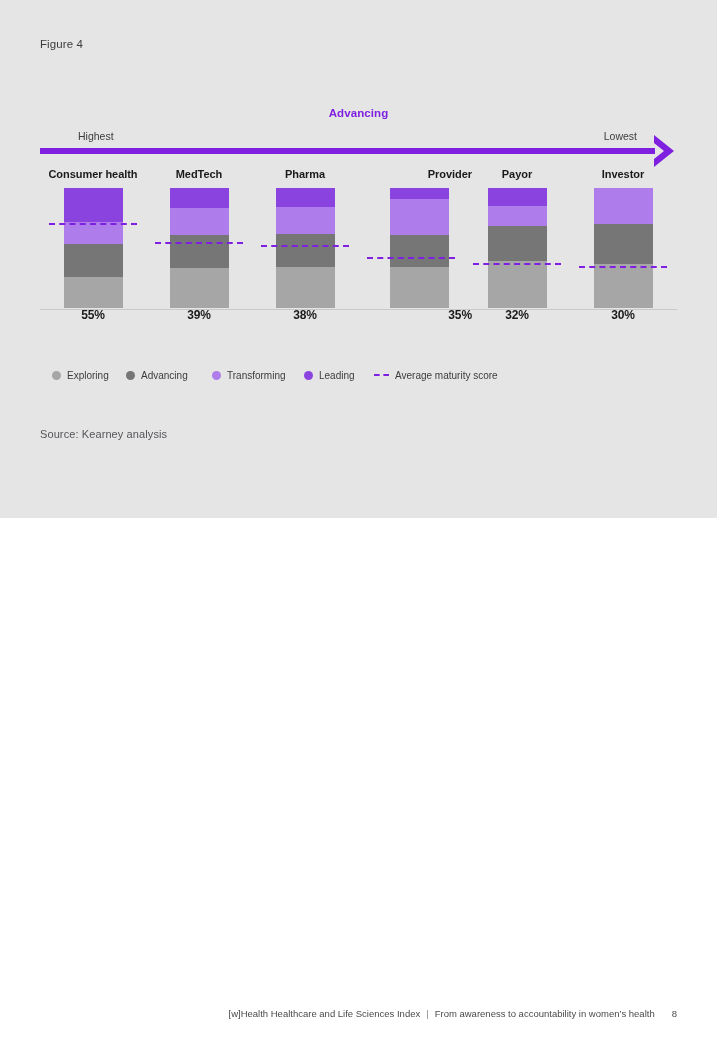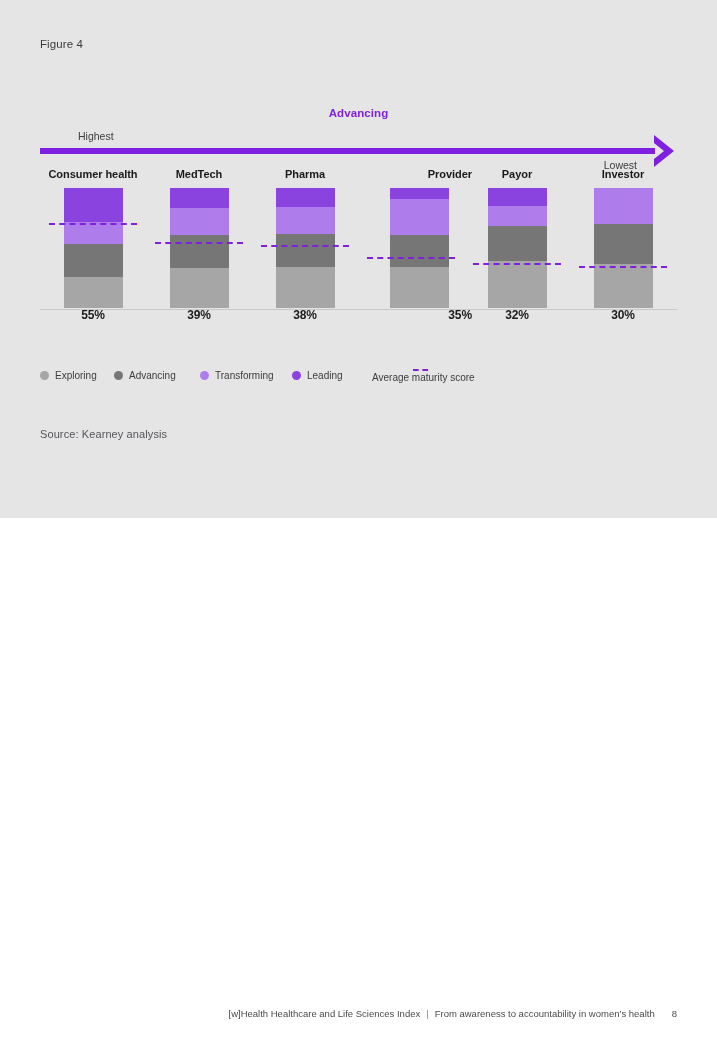--- a/index.html
+++ b/index.html
@@ -23,21 +23,21 @@
   .maturity-wrap{position:absolute;left:40px;top:107px;width:637px;height:55px;}
   .maturity-title{
     position:absolute;left:0;top:0;width:637px;text-align:center;
     font-size:11.5px;font-weight:bold;color:#7f1fe0;letter-spacing:.1px;
   }
   .maturity-sub{
     position:absolute;left:0;top:17px;width:637px;text-align:center;
     font-size:11px;color:#3c3c3c;
   }
   .axis-high{position:absolute;left:38px;top:23px;font-size:10.5px;color:#3c3c3c;}
-  .axis-low{position:absolute;right:40px;top:23px;font-size:10.5px;color:#3c3c3c;margin-top:29px;}
+  .axis-low{position:absolute;right:40px;top:23px;font-size:10.5px;color:#3c3c3c;}
   .arrow-line{
     position:absolute;left:0;top:41px;width:615px;height:6px;background:#7f1fe0;
   }
   .arrow-head{
     position:absolute;left:604px;top:25px;width:38px;height:38px;
   }
   .arrow-head svg{display:block;}
 
   
   .chart{position:absolute;left:40px;top:168px;width:637px;height:175px;}
@@ -55,21 +55,21 @@
   .baseline{
     position:absolute;left:0;top:141px;width:637px;height:1px;background:#c9c9c9;
   }
   
   .avgline{
     position:absolute;height:0;border-top:2px dashed #7f1fe0;
   }
 
   
   .legend{position:absolute;left:40px;top:370px;height:14px;}
-  .lg{position:absolute;top:0;display:flex;align-items:center;}
+  .lg{position:absolute;top:0;display:flex;align-items:center;margin-left:12px;}
   .lg-dot{width:9px;height:9px;border-radius:50%;display:inline-block;margin-right:6px;}
   .lg-dash{
     display:inline-block;width:15px;height:0;border-top:2px dashed #7f1fe0;margin-right:6px;
     position:relative;top:-1px;
   }
   .lg-txt{font-size:10px;color:#3c3c3c;white-space:nowrap;}
 
   .source{
     position:absolute;left:40px;top:428px;font-size:11px;color:#55555a;letter-spacing:.1px;
   }
@@ -185,21 +185,21 @@
           <span class="lg-txt">Advancing</span>
         </div>
         <div class="lg" style="left: 160px;">
           <span class="lg-dot" style="background: rgb(175, 124, 236);"></span>
           <span class="lg-txt">Transforming</span>
         </div>
         <div class="lg" style="left: 252px;">
           <span class="lg-dot" style="background: rgb(139, 67, 224);"></span>
           <span class="lg-txt">Leading</span>
         </div>
-        <div class="lg" style="left: 332px; flex-direction: column;">
+        <div class="lg" style="left: 322px;">
           <span class="lg-dash"></span>
           <span class="lg-txt">Average maturity score</span>
         </div>
       </div>
   </div>
 
   <div class="source">Source: Kearney analysis</div>
 </div>
 
 <div class="footer">

